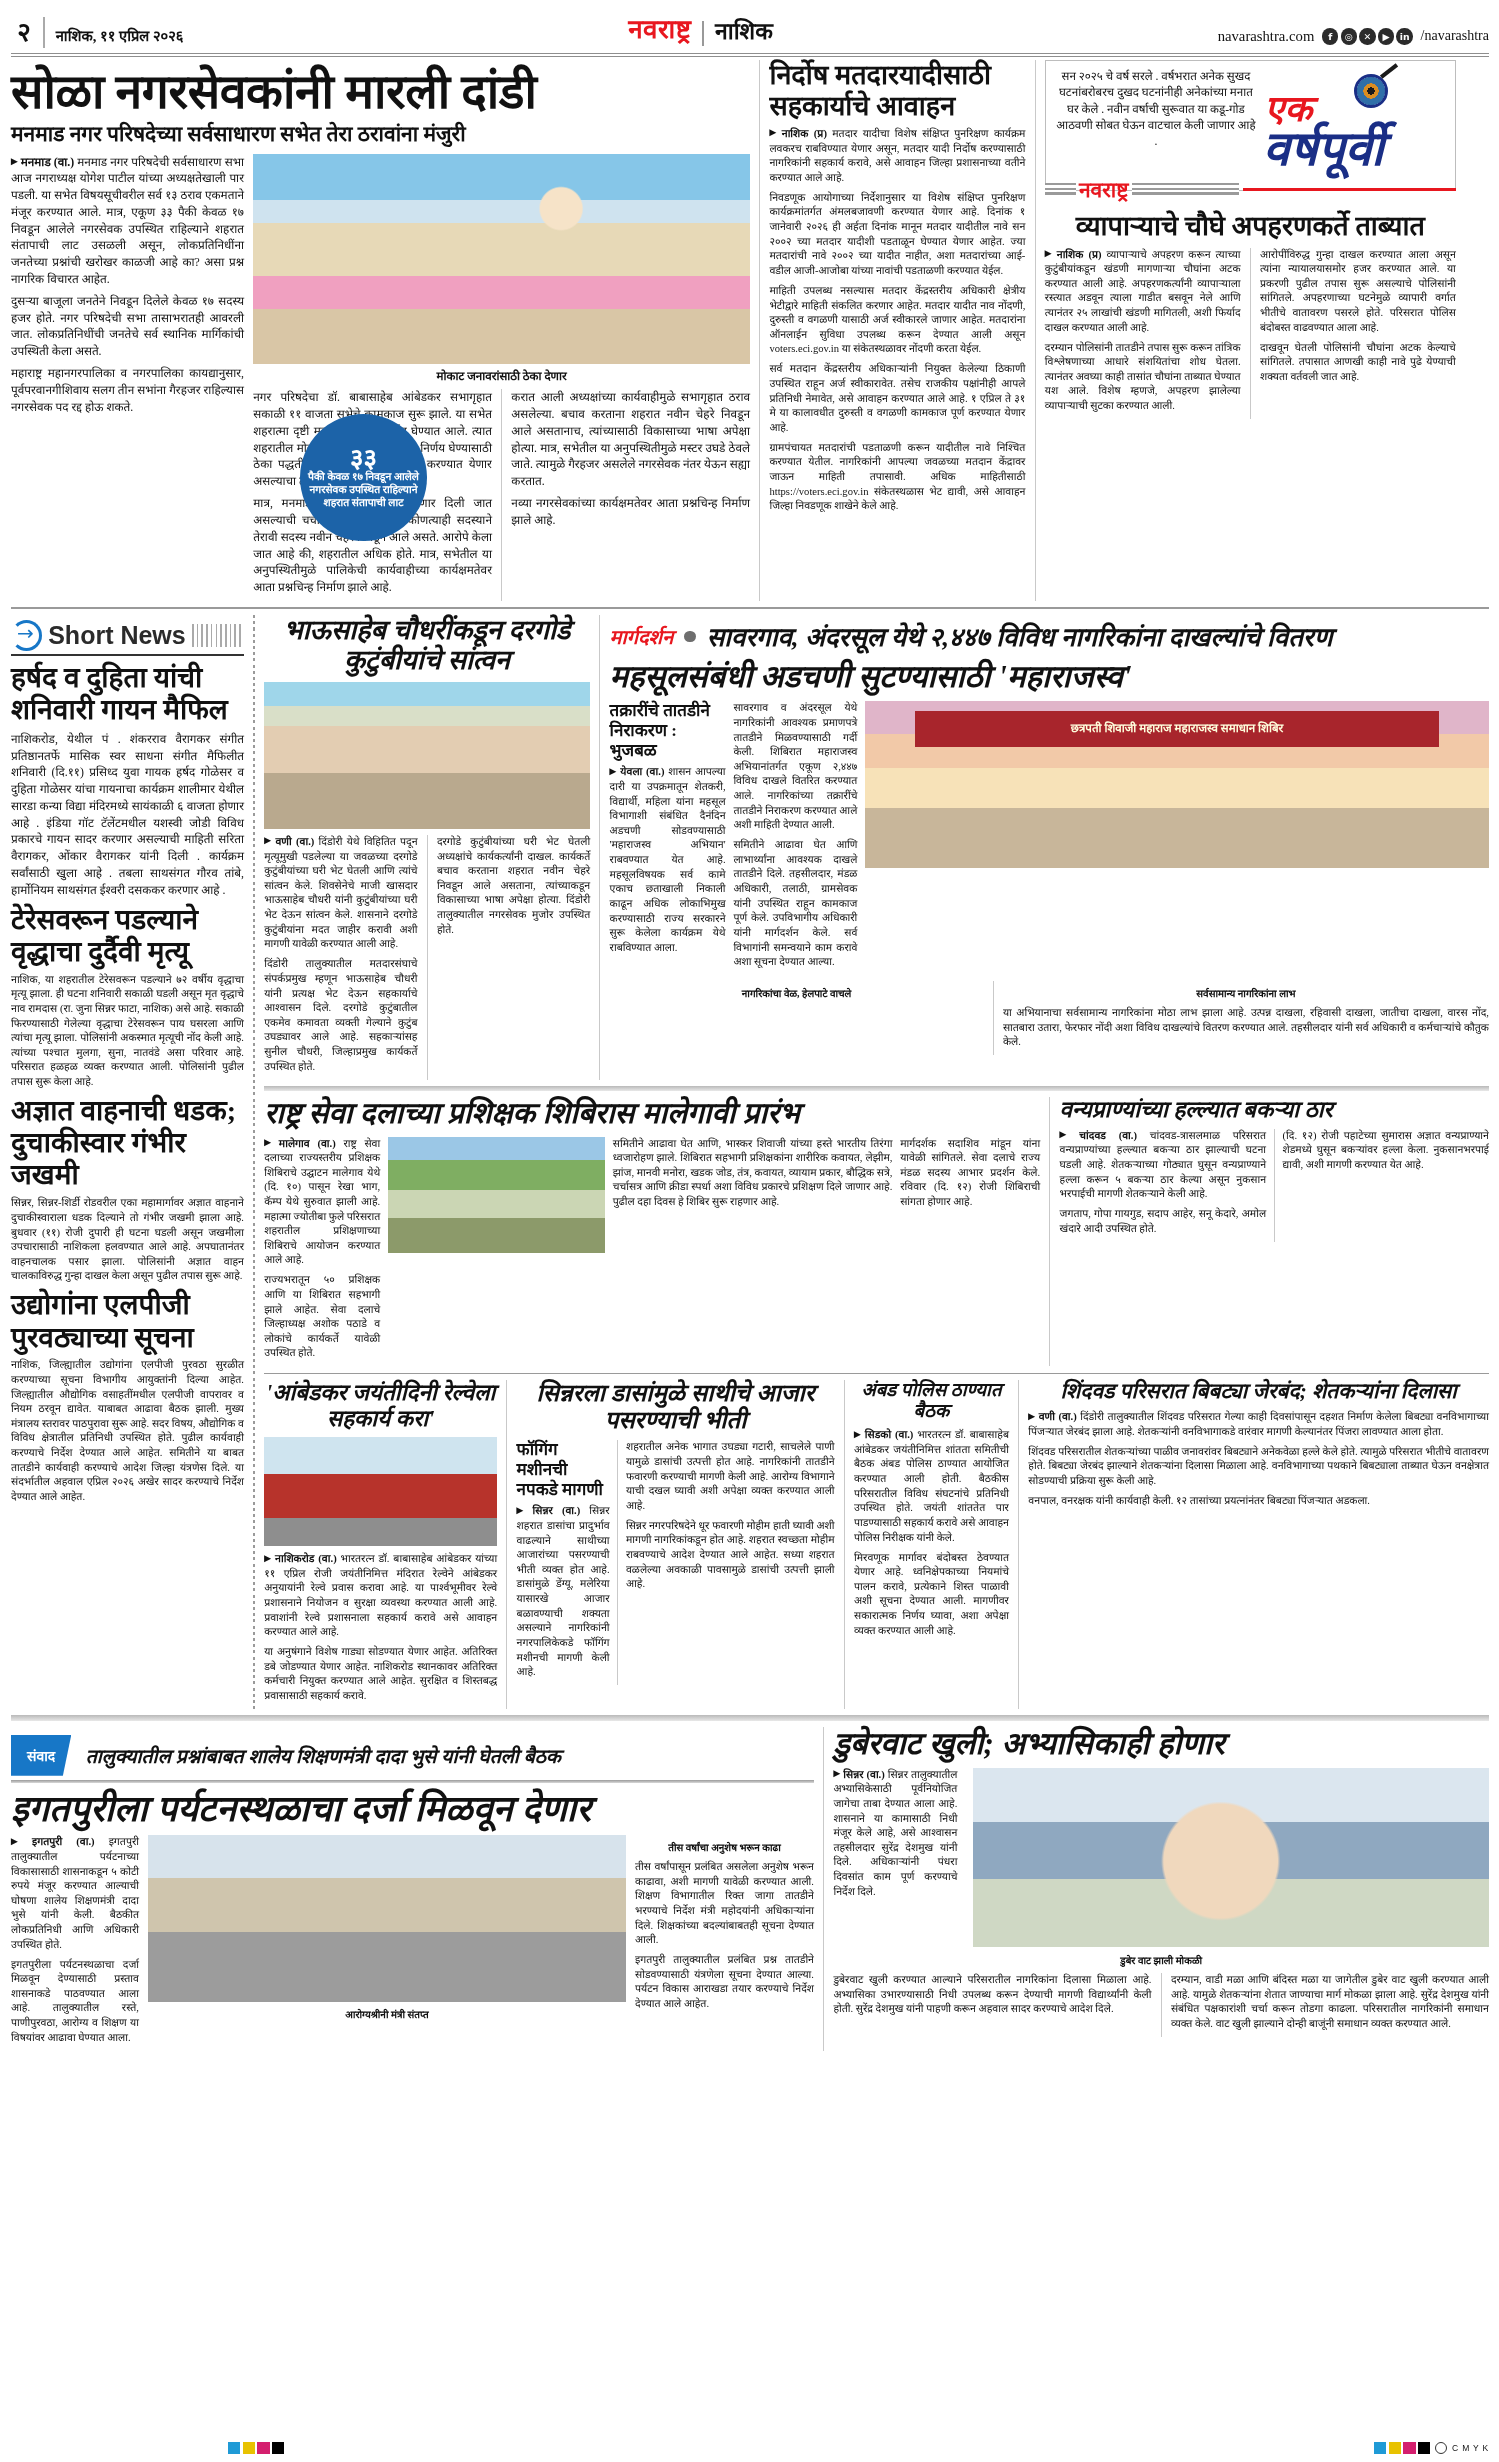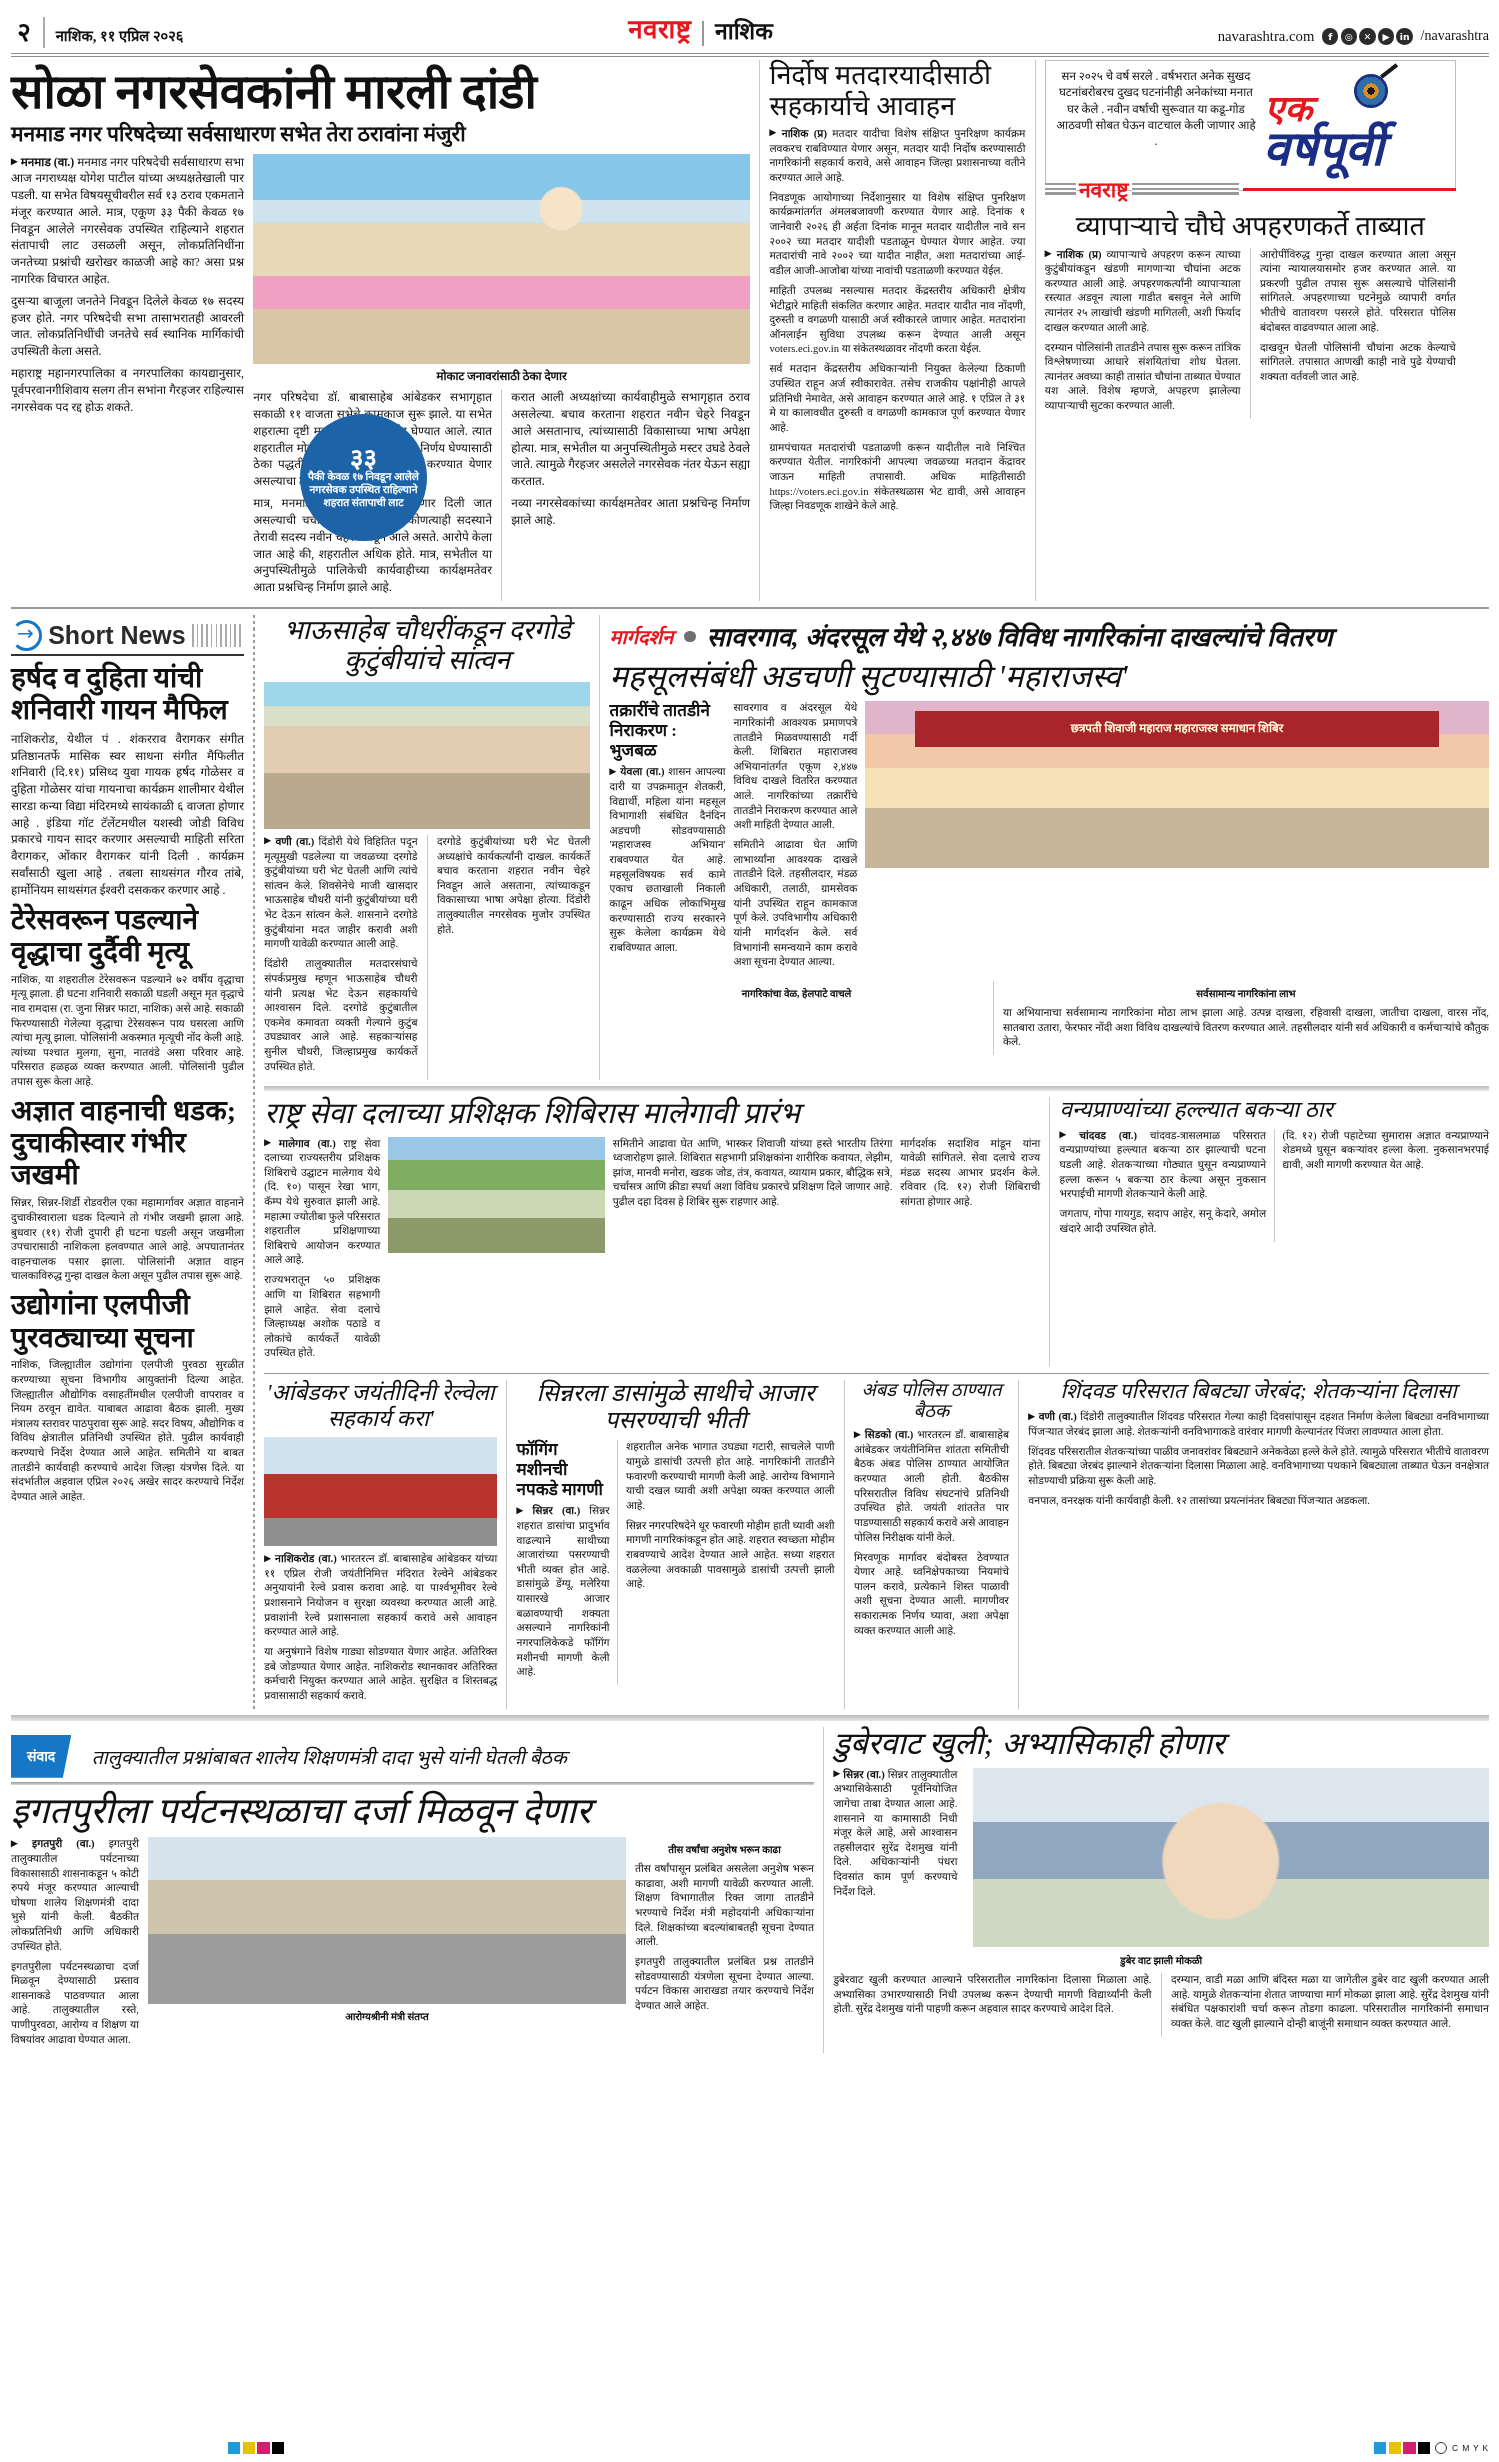--- a/index.html
+++ b/index.html
@@ -32,21 +32,21 @@
   }
   .mh-handle { font-size:14px; }
 
   .rule-d { border-top:1.6px solid #8e8e8e; border-bottom:1.6px solid #8e8e8e; height:3.9px; margin:5.4px 0 0; }
   .rule-1 { height:1.6px; background:#9a9a9a; margin:6.2px 0; }
   .rule-grad { height:5.4px; background:linear-gradient(#b9b9b9,#e8e8e8); margin:6.2px 0; }
 
   
   h1.main { font-size:48px; font-weight:800; line-height:1.05; margin:6.2px 0 4.7px; letter-spacing:-0.4px; }
   h2.sub  { font-size:21px; font-weight:700; line-height:1.15; margin:0 0 7.8px; }
-  h2.hd   { font-size:27px; font-weight:400; line-height:1.12; margin:0 0 6.2px; }
+  h2.hd   { font-size:27px; font-weight:700; line-height:1.12; margin:0 0 6.2px; }
   h3.hd   { font-size:28px; font-weight:800; line-height:1.15; margin:0 0 4.7px; }
   h3.hdsm { font-size:17px; font-weight:800; line-height:1.18; margin:0 0 3.9px; }
   .bigital { font-style:italic; }
   p.body { font-size:11.8px; line-height:1.42; text-align:justify; margin:0 0 5.4px; hyphens:auto; }
   p.body.small { font-size:10.6px; line-height:1.38; }
   .dl::before { content:"\25B6"; font-size:8.5px; margin-right:3.1px; vertical-align:1.6px; }
   .bl { font-weight:700; }
 
   .cols { display:flex; gap:9.3px; }
   .col { flex:1; }
@@ -127,21 +127,21 @@
   .banner-row { display:flex; align-items:center; gap:4.7px; margin:3.1px 0 6.2px; }
   .banner-row h2 { font-size:26px; font-weight:800; margin:0; font-style:italic; }
 
   .tag-blue {
     background:#1777c7; color:#fff; font-size:14px; font-weight:800;
     padding:11px 16px; clip-path:polygon(0 0, 100% 0, 86% 100%, 0 100%);
     display:inline-block;
   }
   .conv-row { display:flex; align-items:stretch; gap:0; margin-top:7.8px; }
   .conv-head { flex:1; padding-left:12.4px; display:flex; align-items:center; }
-  .conv-head h3 { font-size:19.4px; font-weight:400; font-style:italic; margin:8px; }
+  .conv-head h3 { font-size:19.4px; font-weight:700; font-style:italic; margin:2px; }
 
   
   .colorbar { position:absolute; bottom:7.8px; left:11px; right:11px; display:flex; align-items:center; gap:4.7px; }
   .swatches { display:flex; gap:2.3px; }
   .swatches span { width:12.4px;height:12.4px;display:block; }
   .cmyk { font-size:8.5px; font-family:"Liberation Sans",sans-serif; letter-spacing:0.8px; }
   .reg { width:12.4px;height:12.4px;border-radius:50%;border:1.6px solid #333; }
   .center { text-align:center; }
 </style>
 </head>

